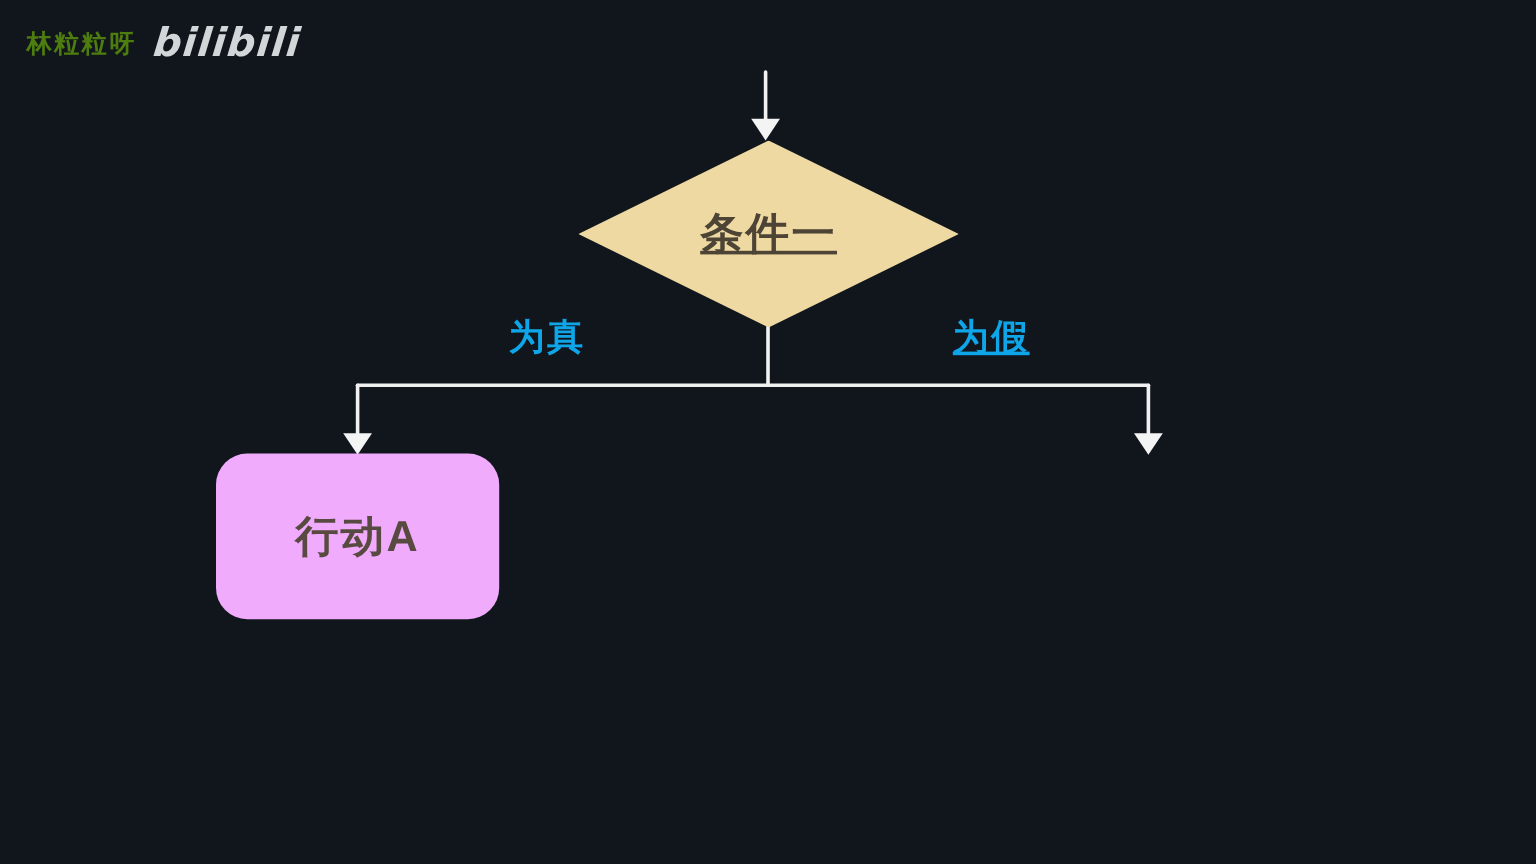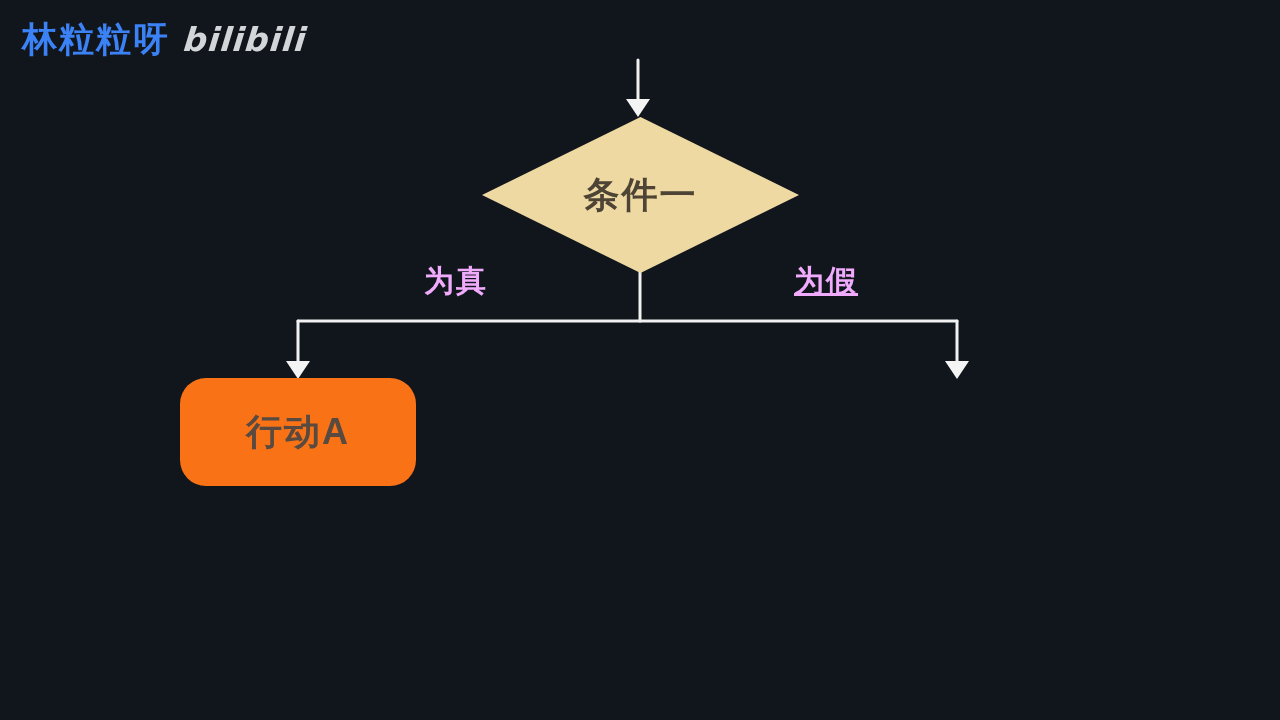--- a/index.html
+++ b/index.html
@@ -19,24 +19,24 @@
   .watermark {
     position: absolute;
     left: 22px;
     top: 16px;
     display: flex;
     align-items: center;
     gap: 14px;
     color: #cfd2d4;
   }
   .wm-author {
-    font-size: 35px;
+    font-size: 21px;
     font-weight: 700;
     letter-spacing: 2px;
-    color: #3b82f6;
+    color: #4d7c0f;
   }
   .bili-logo {
     font-size: 33px;
     font-weight: 800;
     font-style: italic;
     letter-spacing: 1px;
     color: #d3d6d8;
     transform: skewX(-6deg);
     font-family: "DejaVu Sans", sans-serif;
   }
@@ -72,40 +72,41 @@
     clip-path: polygon(50% 0%, 100% 50%, 50% 100%, 0% 50%);
     display: flex;
     align-items: center;
     justify-content: center;
   }
   .diamond .node-label {
     font-size: 36px;
     font-weight: 800;
     color: #4d4436;
     letter-spacing: 2px;
+    text-decoration: underline;
   }
 
   
   .branch-label {
     position: absolute;
     top: 261px;
     font-size: 30px;
     font-weight: 800;
-    color: #f0abfc;
+    color: #0ea5e9;
     letter-spacing: 2px;
   }
   .branch-label.true-side  { left: 424px; }
   .branch-label.false-side { left: 794px; text-decoration: underline; }
 
   
   .action-box {
     position: absolute;
     top: 378px;
-    height: 108px;
-    background: #f97316;
+    height: 138px;
+    background: #f0abfc;
     border-radius: 26px;
     display: flex;
     align-items: center;
     justify-content: center;
   }
   .action-box.box-a { left: 180px; width: 236px; }
   .action-box.box-b { left: 836px; width: 240px; }
   .action-box .node-label {
     font-size: 36px;
     font-weight: 800;

